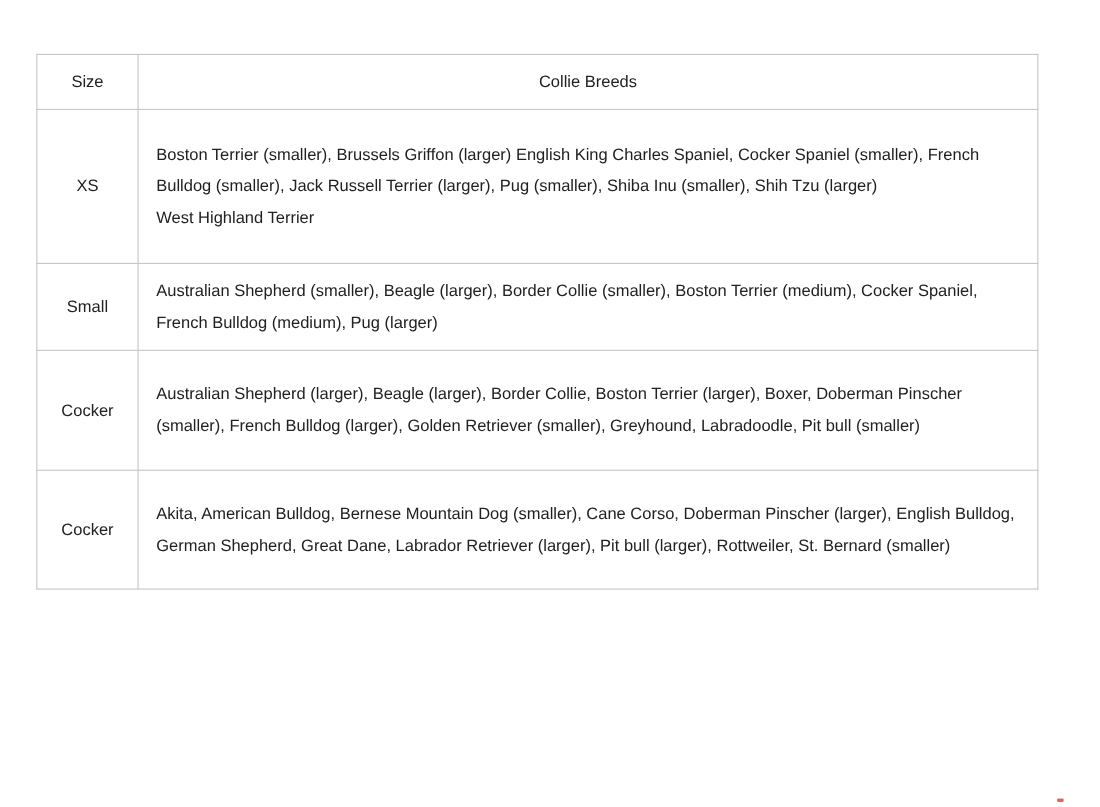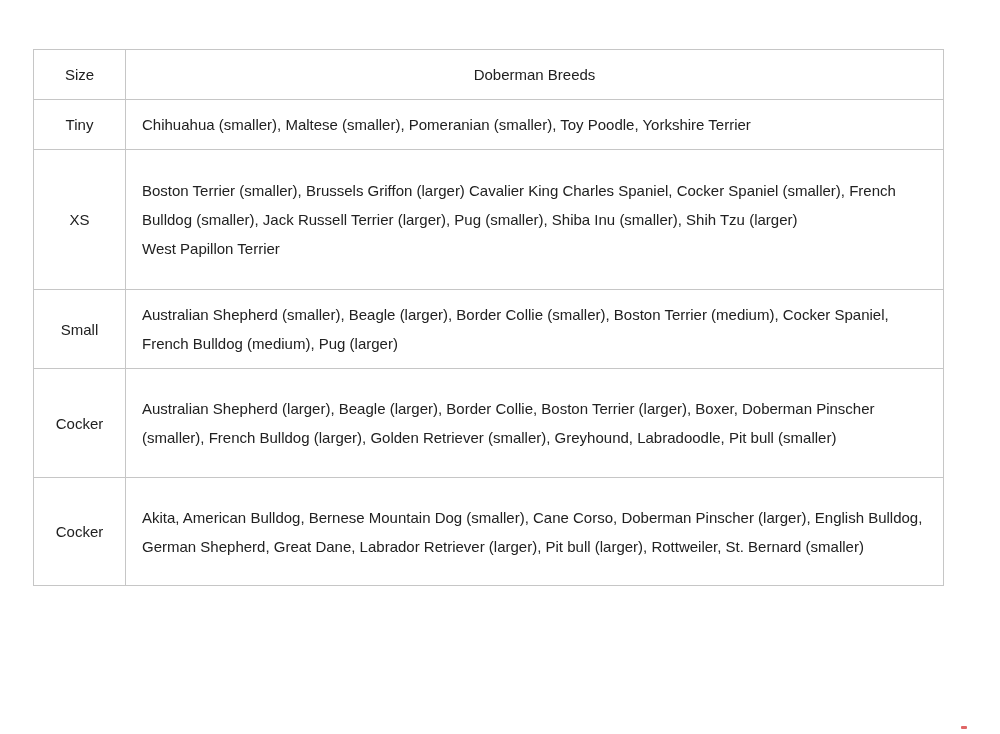--- a/index.html
+++ b/index.html
@@ -72,35 +72,29 @@
 <div class="page">
 
   <table class="breeds-table">
     <colgroup>
       <col class="size-col">
       <col class="breeds-col">
     </colgroup>
     <thead>
       <tr class="r-header">
         <th class="size-header">Size</th>
-        <th class="breeds-header">Doberman Breeds</th>
+        <th class="breeds-header">Collie Breeds</th>
       </tr>
     </thead>
     <tbody>
-      <tr class="r-tiny">
-        <td class="size-cell">Tiny</td>
-        <td class="breeds-cell">
-          <div class="breed-paragraph">Chihuahua (smaller), Maltese (smaller), Pomeranian (smaller), Toy Poodle, Yorkshire Terrier</div>
-        </td>
-      </tr>
       <tr class="r-xs">
         <td class="size-cell">XS</td>
         <td class="breeds-cell">
-          <div class="breed-paragraph">Boston Terrier (smaller), Brussels Griffon (larger) Cavalier King Charles Spaniel, Cocker Spaniel (smaller), French Bulldog (smaller), Jack Russell Terrier (larger), Pug (smaller), Shiba Inu (smaller), Shih Tzu (larger)</div>
-          <div class="breed-paragraph">West Papillon Terrier</div>
+          <div class="breed-paragraph">Boston Terrier (smaller), Brussels Griffon (larger) English King Charles Spaniel, Cocker Spaniel (smaller), French Bulldog (smaller), Jack Russell Terrier (larger), Pug (smaller), Shiba Inu (smaller), Shih Tzu (larger)</div>
+          <div class="breed-paragraph">West Highland Terrier</div>
         </td>
       </tr>
       <tr class="r-small">
         <td class="size-cell">Small</td>
         <td class="breeds-cell">
           <div class="breed-paragraph">Australian Shepherd (smaller), Beagle (larger), Border Collie (smaller), Boston Terrier (medium), Cocker Spaniel, French Bulldog (medium), Pug (larger)</div>
         </td>
       </tr>
       <tr class="r-medium">
         <td class="size-cell">Cocker</td>

